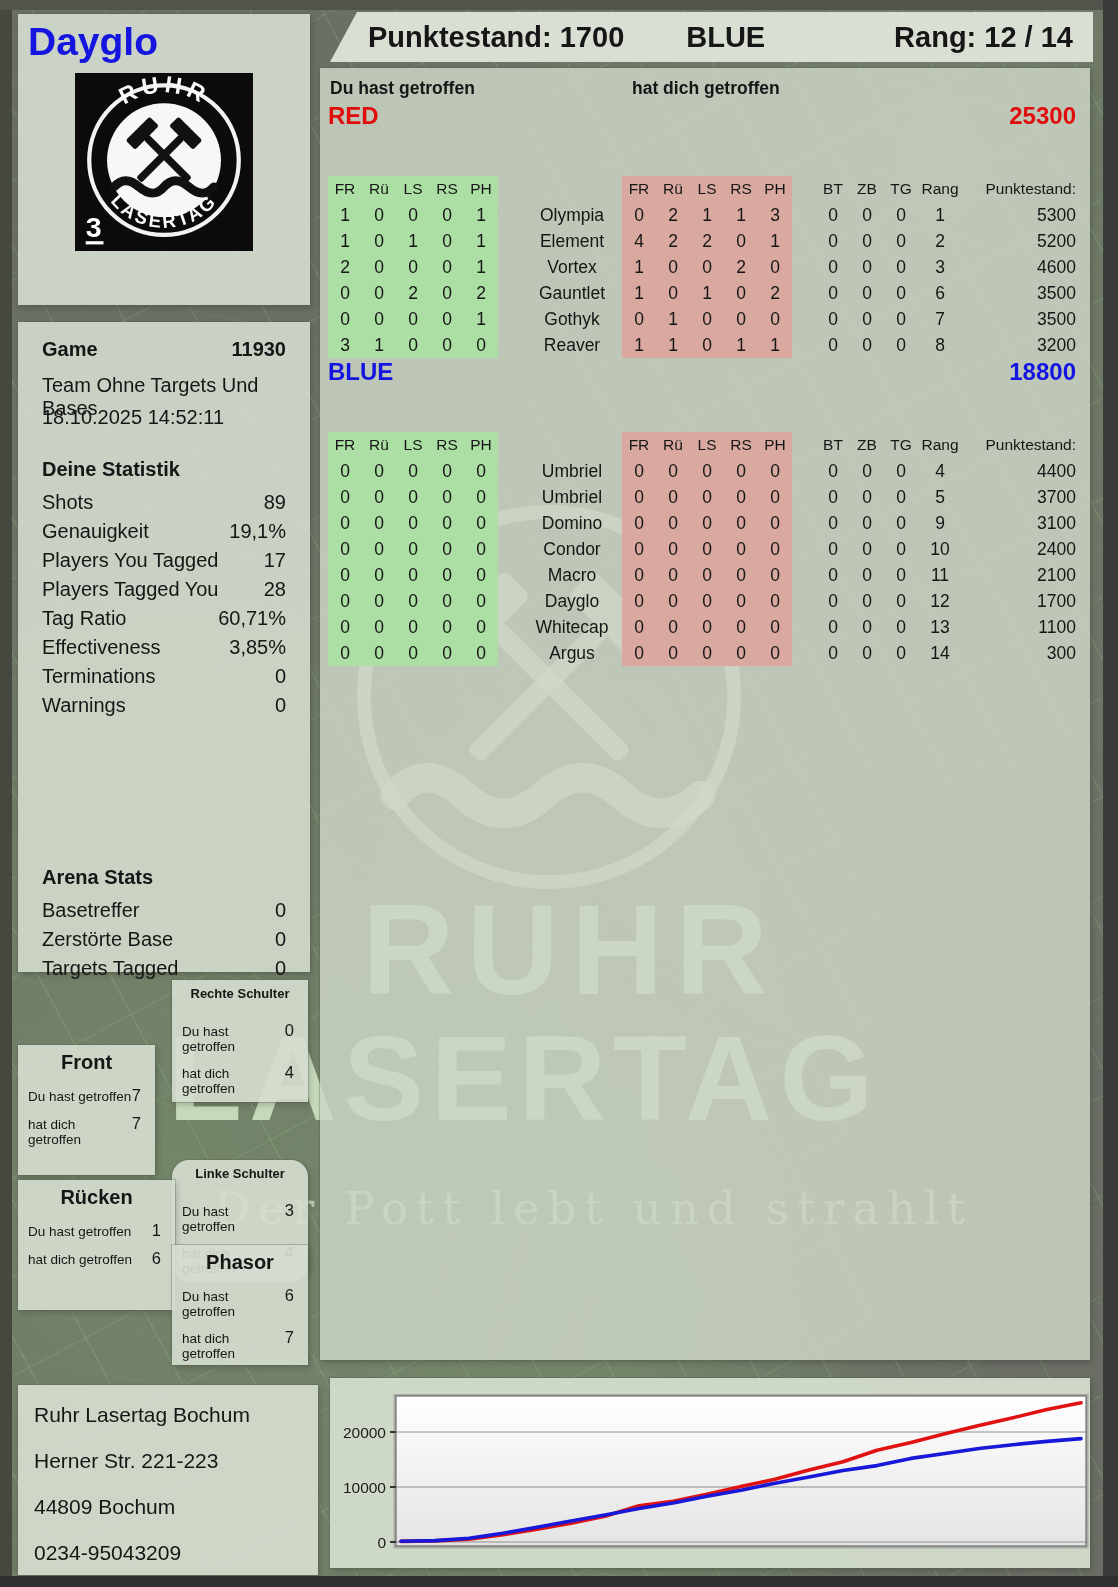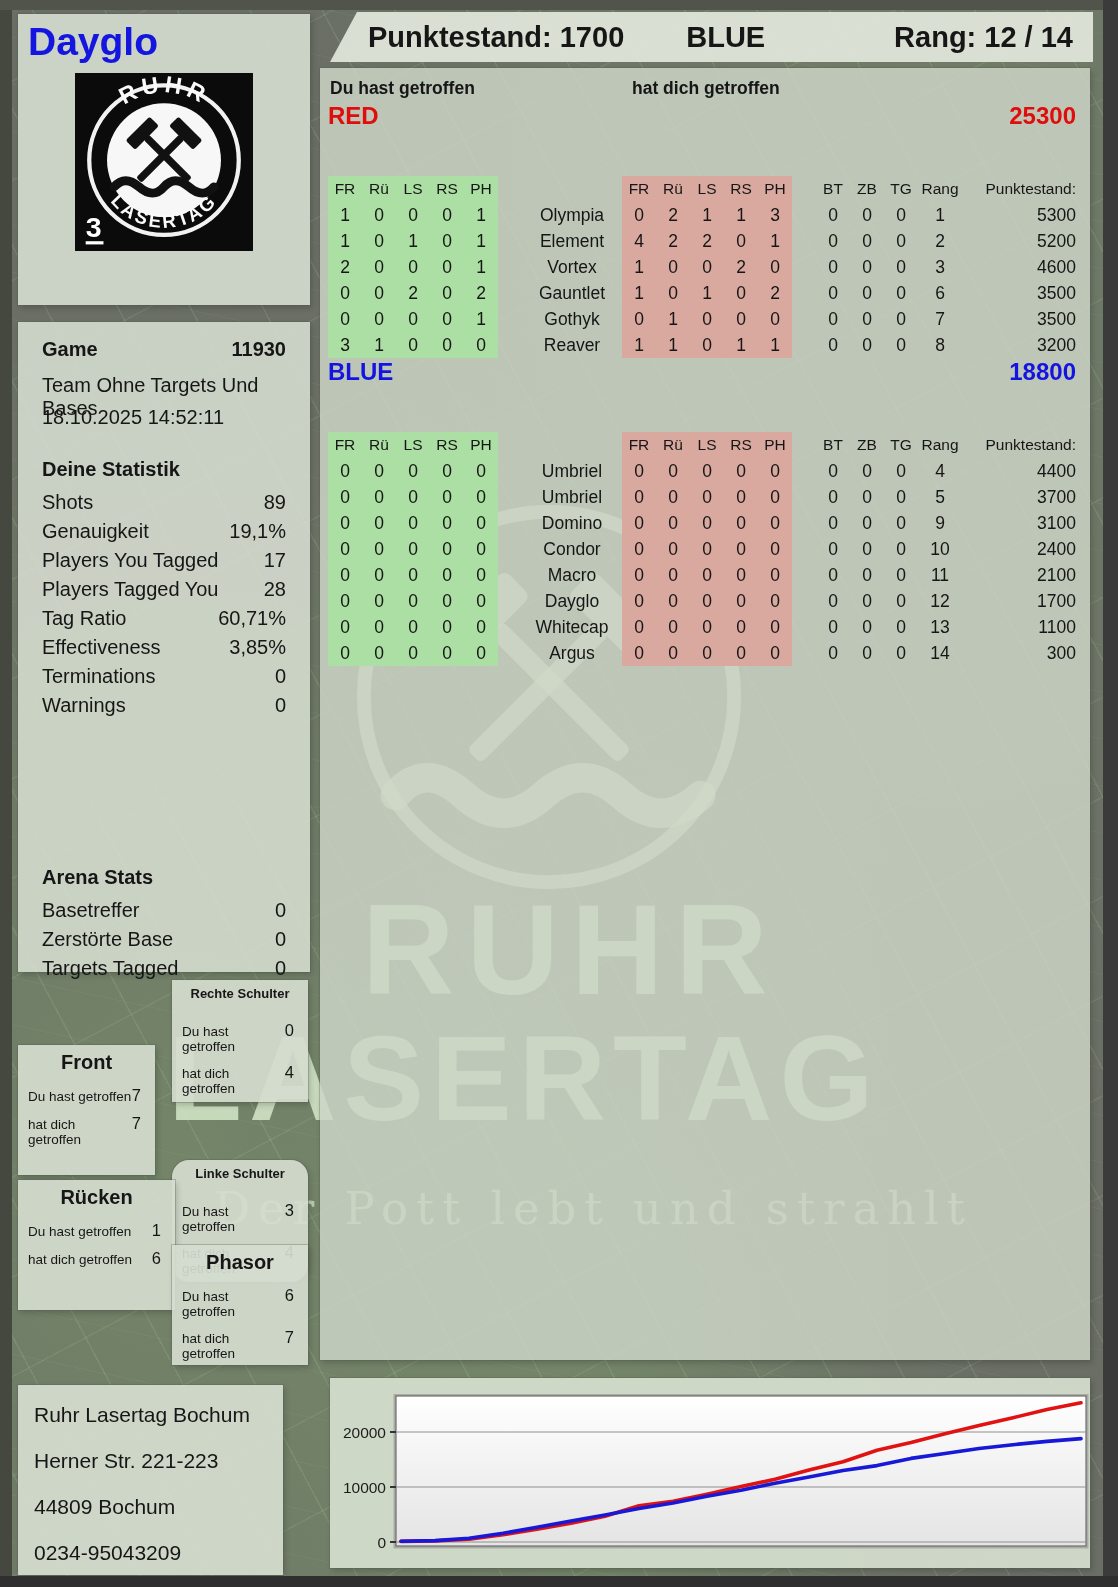--- a/index.html
+++ b/index.html
@@ -78,21 +78,21 @@
   .bp .brow{display:flex;justify-content:space-between;align-items:baseline;margin-top:9px;}
   .bp .brow .lb{font-size:13.5px;}
   .bp .brow .vl{font-size:16.5px;padding-right:4px;}
   .bp-rs{left:172px;top:980px;width:136px;height:122px;}
   .bp-fr{left:18px;top:1045px;width:137px;height:130px;}
   .bp-ls{left:172px;top:1160px;width:136px;height:122px;border-radius:17px;}
   .bp-rk{left:18px;top:1180px;width:157px;height:130px;}
   .bp-ph{left:172px;top:1245px;width:136px;height:120px;}
 
   
-  .addr{left:18px;top:1385px;width:265px;height:190px;background:rgba(214,221,208,0.92);
+  .addr{left:18px;top:1385px;width:300px;height:190px;background:rgba(214,221,208,0.92);
         padding:18px 16px;box-sizing:border-box;font-size:21px;}
   .addr .line{margin-bottom:22px;}
 
   
   .chartbox{left:330px;top:1378px;width:760px;height:190px;background:rgba(210,220,203,0.96);}
   .chart-svg{position:absolute;left:4px;top:16px;}
 </style>
 </head>
 <body>
 

